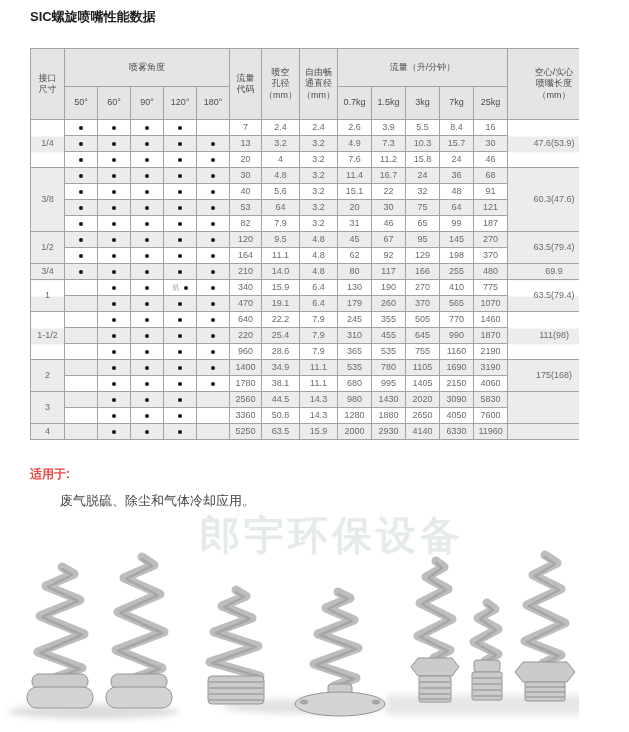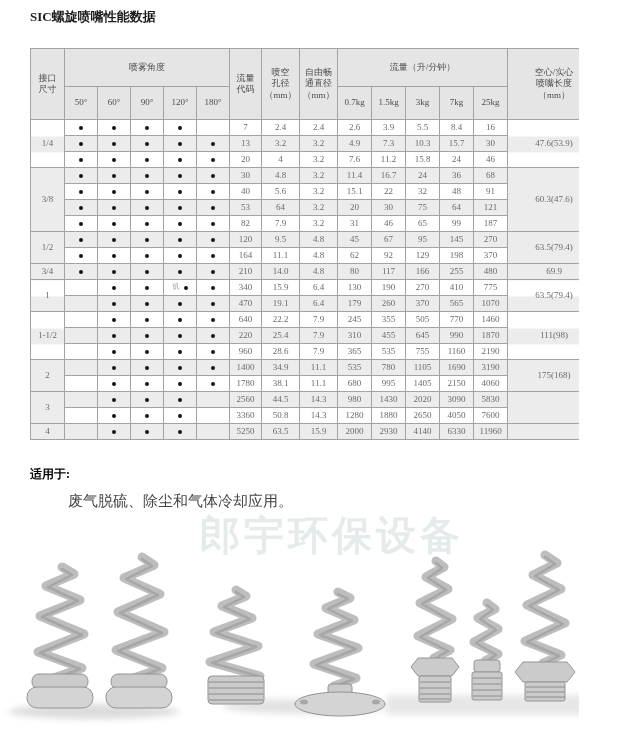--- a/index.html
+++ b/index.html
@@ -1,37 +1,37 @@
 <!DOCTYPE html>
 <html><head>
 <meta charset="utf-8">
 <style>
   html,body{margin:0;padding:0;background:#fff;}
   .page{position:relative;width:579px;height:732px;background:#fff;overflow:hidden;
-        font-family:Liberation Serif, serif;color:#333;}
+        font-family:Liberation Sans, sans-serif;color:#333;}
   .title{position:absolute;left:30px;top:8px;font-size:13px;font-weight:bold;color:#1d1d1d;}
 
   
   table.spec{position:absolute;left:30px;top:48px;width:570px;border-collapse:collapse;
              table-layout:fixed;font-size:9px;color:#666;}
   table.spec th,table.spec td{border:1px solid #a3a3a3;text-align:center;vertical-align:middle;
              padding:0;white-space:pre-line;line-height:1.25;overflow:hidden;}
   table.spec thead th{background:#e5e5e5;font-weight:normal;color:#4c4c4c;font-size:9px;}
   table.spec thead tr:first-child th{height:37px;}
   table.spec thead tr:last-child th{height:32px;}
   table.spec tbody td{height:15px;line-height:15px;color:#6b6b6b;}
   tr.shade td{background:#ececec;}
   td.pw{background:repeating-linear-gradient(to bottom,#ffffff 0 16px,#ececec 16px 32px);}
   td.ps{background:repeating-linear-gradient(to bottom,#ececec 0 16px,#ffffff 16px 32px);}
   .dot{display:inline-block;width:4px;height:4px;border-radius:50%;background:#161616;vertical-align:middle;}
   .note{font-size:7px;color:#8f8f8f;margin-right:4px;vertical-align:middle;}
 
   
-  .apply-label{position:absolute;left:30px;top:466px;font-size:12px;font-weight:bold;color:#000000;}
-  .apply-body{position:absolute;left:68px;top:492px;font-size:15px;color:#444;}
+  .apply-label{position:absolute;left:30px;top:466px;font-size:12px;font-weight:bold;color:#ef4444;}
+  .apply-body{position:absolute;left:60px;top:492px;font-size:13px;color:#444;}
 
   
   .wm{position:absolute;color:rgba(186,203,203,0.38);font-weight:bold;pointer-events:none;z-index:5;}
   .wm1{left:200px;top:500px;font-size:40px;letter-spacing:4px;margin-top:8px;}
   .wm2{left:196px;top:543px;font-size:40px;letter-spacing:3px;}
 
   
   .nozzle{position:absolute;}
   .shadow{position:absolute;border-radius:50%;filter:blur(3px);}
   .sh-a{left:8px;top:704px;width:172px;height:15px;background:#dcdcdc;}

